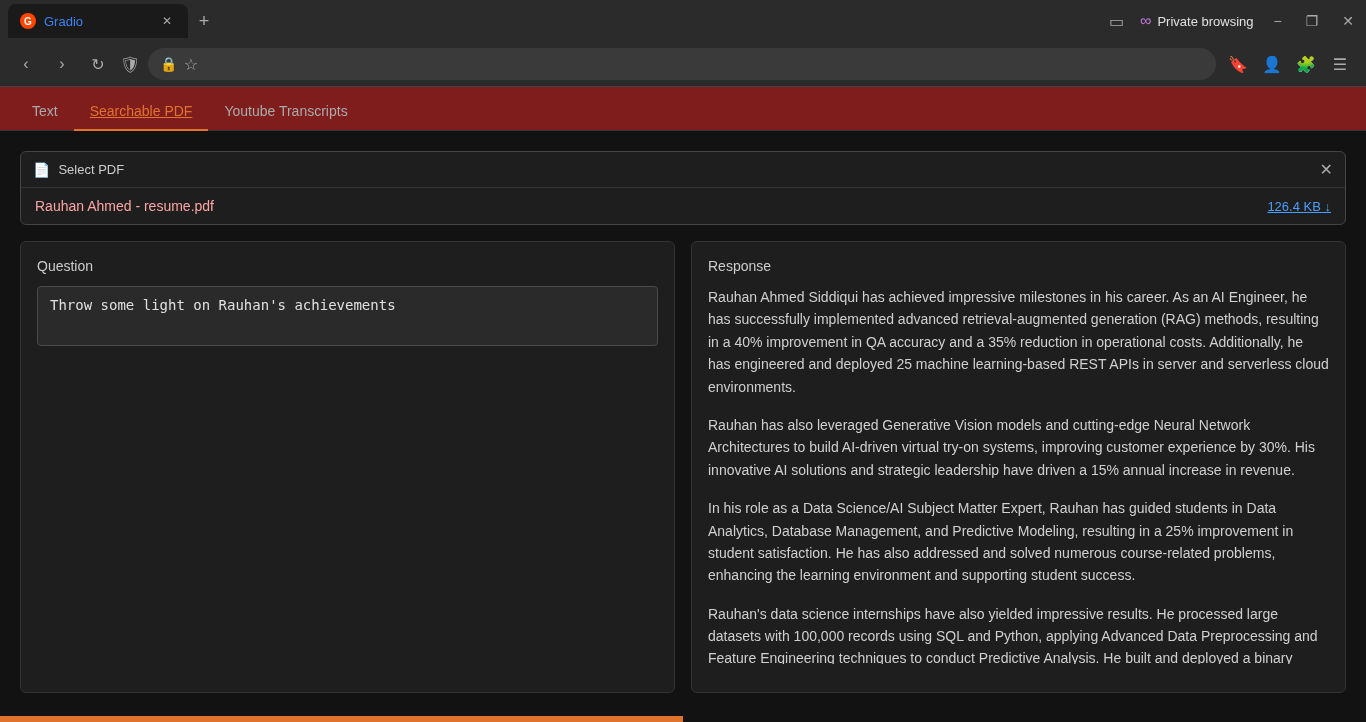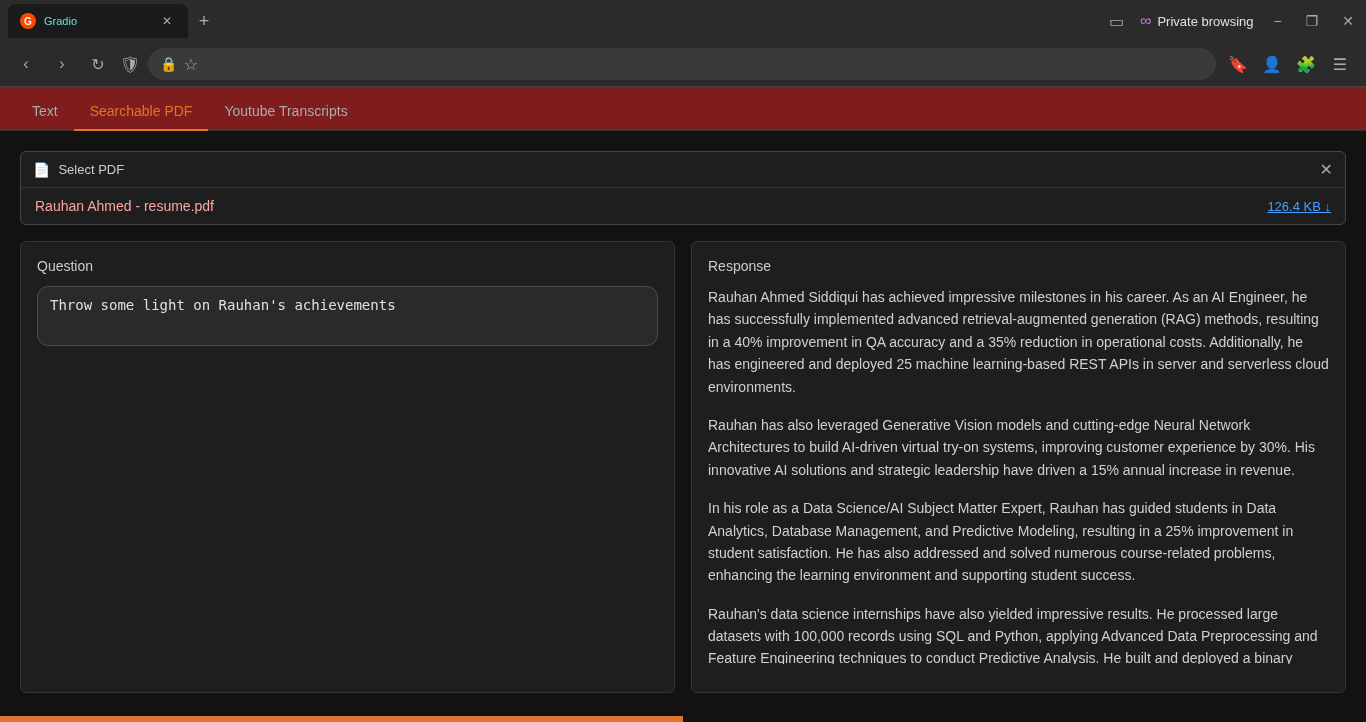--- a/index.html
+++ b/index.html
@@ -49,22 +49,22 @@
       border-radius: 50%;
       display: flex;
       align-items: center;
       justify-content: center;
       font-size: 9px;
       color: white;
       flex-shrink: 0;
     }
 
     .tab-title {
-      font-size: 11px;
-      color: #5eead4;
+      font-size: 13px;
+      color: #3b82f6;
       flex: 1;
       overflow: hidden;
       text-overflow: ellipsis;
       white-space: nowrap;
     }
 
     .tab-close {
       width: 18px;
       height: 18px;
       display: flex;
@@ -203,20 +203,21 @@
       font-size: 14px;
       color: #aaa;
       cursor: pointer;
       border-bottom: 2px solid transparent;
       margin-bottom: -1px;
     }
 
     .app-tab.active {
       color: #e0732e;
       border-bottom: 2px solid #e0732e;
+      text-decoration: underline;
     }
 
     
     .main-content {
       background: #121212;
       padding: 20px;
       height: calc(722px - 42px - 44px - 44px);
       overflow: hidden;
     }
 
@@ -292,21 +293,21 @@
     .panel-title {
       font-size: 14px;
       color: #ccc;
       margin-bottom: 12px;
     }
 
     .question-input {
       width: 100%;
       background: #2a2a2a;
       border: 1px solid #4a4a4a;
-      border-radius: 11px;
+      border-radius: 4px;
       color: #e0e0e0;
       font-size: 14px;
       padding: 10px 12px;
       resize: none;
       outline: none;
       height: 60px;
     }
 
     .response-text {
       color: #d0d0d0;

